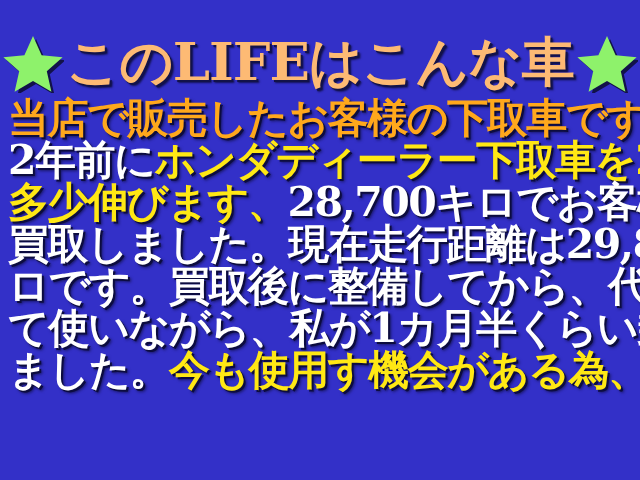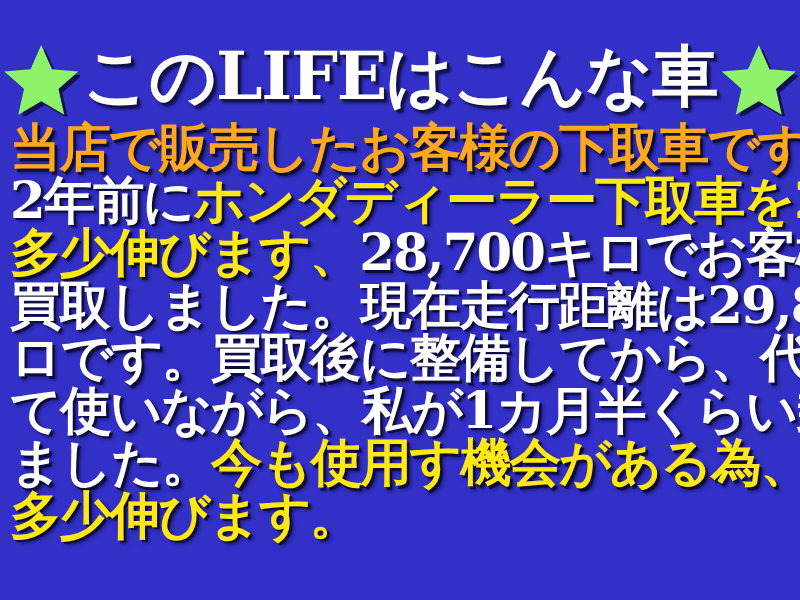--- a/index.html
+++ b/index.html
@@ -43,21 +43,21 @@
     position: relative;
     top: 2px;
   }
   .headline-star svg { display: block; width: 62px; height: 60px; }
 
   .headline-text {
     font-family: "DejaVu Serif", "Liberation Serif", serif;
     font-size: 53px;
     font-weight: 700;
     line-height: 1;
-    color: #ffffff;
+    color: #fdba74;
     letter-spacing: -1px;
     text-shadow:
       2px 2px 0 #12124a,
       3px 3px 2px rgba(10,10,50,0.75);
     padding: 0 2px;
   }
 
   
   .body-copy {
     position: absolute;
@@ -109,16 +109,15 @@
   </div>
 
   <div class="body-copy" id="body-copy">
       <div class="copy-line"><span class="seg seg-orange">当店で販売したお客様の下取車です。</span></div>
       <div class="copy-line"><span class="seg seg-white">2年前に</span><span class="seg seg-yellow">ホンダディーラー下取車を2・5万</span></div>
       <div class="copy-line"><span class="seg seg-yellow">多少伸びます、</span><span class="seg seg-white">28,700キロでお客様より</span></div>
       <div class="copy-line"><span class="seg seg-white">買取しました。現在走行距離は29,800キ</span></div>
       <div class="copy-line"><span class="seg seg-white">ロです。買取後に整備してから、代車とし</span></div>
       <div class="copy-line"><span class="seg seg-white">て使いながら、私が1カ月半くらい乗って</span></div>
       <div class="copy-line"><span class="seg seg-white">ました。</span><span class="seg seg-yellow">今も使用す機会がある為、距離は</span></div>
-      <div class="copy-line"><span class="seg seg-yellow">多少伸びます。</span></div>
     </div>
 
 </div>
 
 </body></html>

